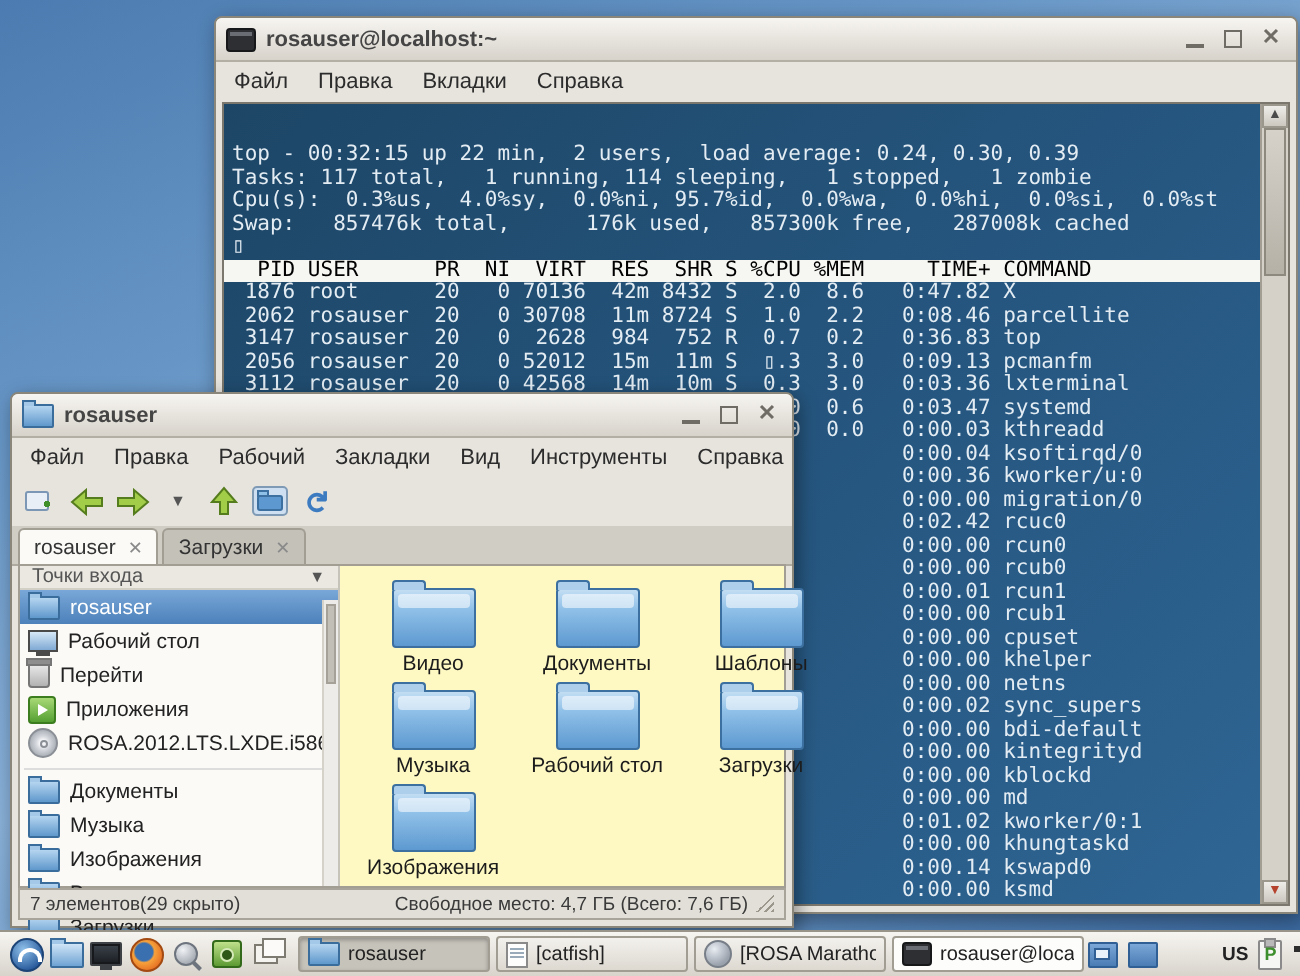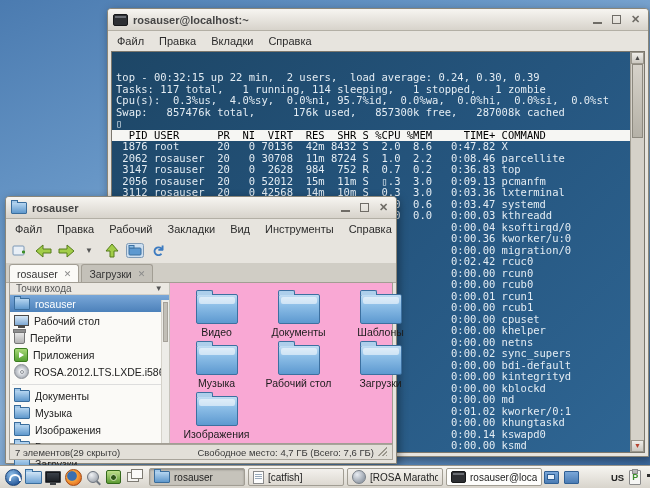--- a/index.html
+++ b/index.html
@@ -49,21 +49,21 @@
   .addressbar{flex:1;height:17px;background:#fff;border:1px solid #8a867c;
     display:flex;align-items:center;padding:0 5px;font-size:11px;font-weight:bold;color:#1d1d1d;}
   .refresh-icon{font-size:15px;color:#3d7bc0;font-weight:bold;transform:rotate(90deg);}
   .tabbar{height:19px;background:#d0cdc5;display:flex;align-items:flex-end;gap:2px;
     padding:0 3px;border-bottom:1px solid #aeaaa0;}
   .tab{height:17px;display:flex;align-items:center;gap:6px;padding:0 7px;font-size:10.5px;color:#333;
     background:#c4c1b9;border:1px solid #a29e94;border-bottom:none;border-radius:3px 3px 0 0;}
   .tab.active{background:#fbfaf7;}
   .tab-close{color:#8a8a8a;font-size:9px;}
   .fm-body{position:absolute;top:85px;left:3px;right:3px;bottom:19px;display:flex;
-    background:#f9a8d4;border:1px solid #a29e94;}
+    background:#fef9c3;border:1px solid #a29e94;}
   .sidebar{flex:0 0 128px;display:flex;flex-direction:column;background:#fbfaf7;border-right:1px solid #c6c3bb;position:relative;}
   .sb-header{height:17px;display:flex;align-items:center;justify-content:space-between;
     padding:0 6px;font-size:10px;color:#555;background:#ebe8e2;border-bottom:1px solid #d2cfc7;}
   .sb-item{height:15px;display:flex;align-items:center;gap:5px;padding:1px 4px;font-size:10.5px;color:#222;cursor:default;white-space:nowrap;overflow:hidden;}
   .sb-item.selected{background:linear-gradient(#79a7d8,#4c81ba);color:#fff;}
   .sb-sep{height:4px;border-bottom:1px solid #ddd;margin:0 2px 2px;}
   .sb-scroll{position:absolute;right:0;top:17px;bottom:0;width:7px;background:#edece8;border-left:1px solid #d5d2ca;}
   .sb-scroll::after{content:"";position:absolute;top:2px;left:1px;right:1px;height:38px;background:#c2bfb7;border:1px solid #a5a199;}
   .files{flex:1;display:grid;grid-template-columns:repeat(3,82px);grid-auto-rows:51px;
     padding:6px 0 0 6px;align-content:start;}

